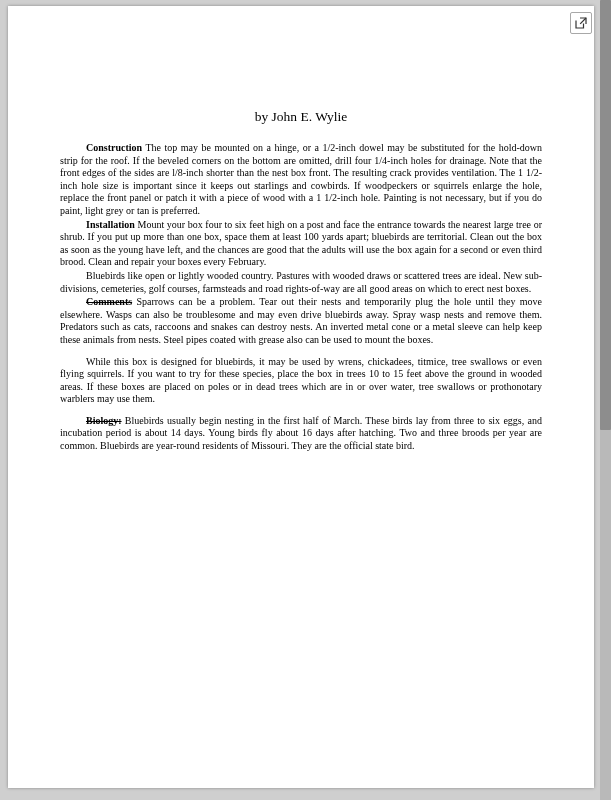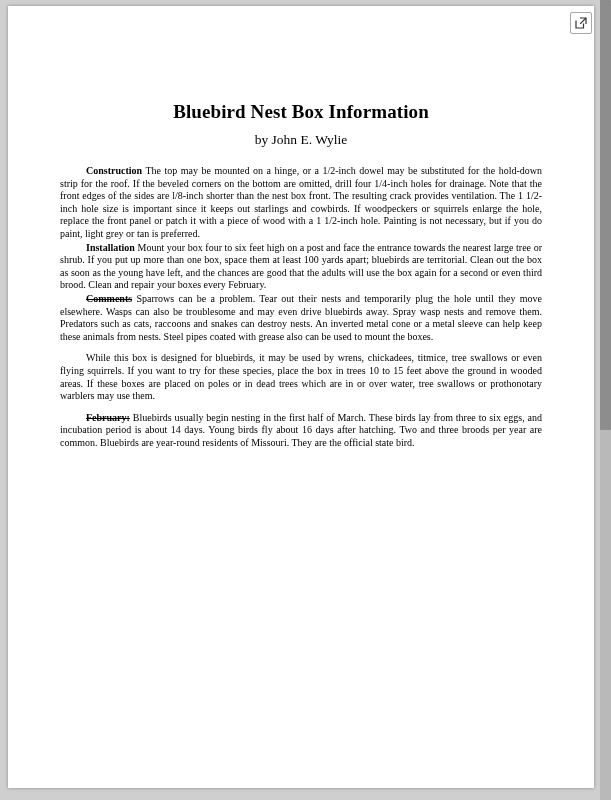--- a/index.html
+++ b/index.html
@@ -102,33 +102,33 @@
   }
 </style>
 </head>
 <body>
 
 <div id="viewer">
 
   <div id="page">
     <div id="page-inner">
 
-      <h1 class="doc-title">Bluebird Nest Box Information</h1>
       <div class="byline">by John E. Wylie</div>
 
       <p class="body"><span class="lead">Construction</span><span> The top may be mounted on a hinge, or a 1/2-inch dowel may be substituted for the hold-down strip for the roof. If the beveled corners on the bottom are omitted, drill four 1/4-inch holes for drainage. Note that the front edges of the sides are l/8-inch shorter than the nest box front. The resulting crack provides ventilation. The 1 1/2-inch hole size is important since it keeps out starlings and cowbirds. If woodpeckers or squirrels enlarge the hole, replace the front panel or patch it with a piece of wood with a 1 1/2-inch hole. Painting is not necessary, but if you do paint, light grey or tan is preferred.</span></p>
 
       <p class="body"><span class="lead">Installation</span><span> Mount your box four to six feet high on a post and face the entrance towards the nearest large tree or shrub. If you put up more than one box, space them at least 100 yards apart; bluebirds are territorial. Clean out the box as soon as the young have left, and the chances are good that the adults will use the box again for a second or even third brood. Clean and repair your boxes every February.</span></p>
 
+      <p class="body"><span>Bluebirds like open or lightly wooded country. Pastures with wooded draws or scattered trees are ideal. New sub-divisions, cemeteries, golf courses, farmsteads and road rights-of-way are all good areas on which to erect nest boxes.</span></p>
 
       <p class="body"><span class="lead-strike">Comments</span><span> Sparrows can be a problem. Tear out their nests and temporarily plug the hole until they move elsewhere. Wasps can also be troublesome and may even drive bluebirds away. Spray wasp nests and remove them. Predators such as cats, raccoons and snakes can destroy nests. An inverted metal cone or a metal sleeve can help keep these animals from nests. Steel pipes coated with grease also can be used to mount the boxes.</span></p>
 
       <p class="body spaced"><span>While this box is designed for bluebirds, it may be used by wrens, chickadees, titmice, tree swallows or even flying squirrels. If you want to try for these species, place the box in trees 10 to 15 feet above the ground in wooded areas. If these boxes are placed on poles or in dead trees which are in or over water, tree swallows or prothonotary warblers may use them.</span></p>
 
-      <p class="body spaced"><span class="lead-strike">February:</span><span> Bluebirds usually begin nesting in the first half of March. These birds lay from three to six eggs, and incubation period is about 14 days. Young birds fly about 16 days after hatching. Two and three broods per year are common. Bluebirds are year-round residents of Missouri. They are the official state bird.</span></p>
+      <p class="body spaced"><span class="lead-strike">Biology:</span><span> Bluebirds usually begin nesting in the first half of March. These birds lay from three to six eggs, and incubation period is about 14 days. Young birds fly about 16 days after hatching. Two and three broods per year are common. Bluebirds are year-round residents of Missouri. They are the official state bird.</span></p>
 
     </div>
   </div>
 
   <div id="popout-button">
     <span>
       <svg width="14" height="14" viewBox="0 0 14 14" aria-hidden="true">
         <path d="M2 4.5 L2 12 L9.5 12 L9.5 7.5" fill="none" stroke="#333" stroke-width="1.2"></path>
         <path d="M6 2 L12 2 L12 8" fill="none" stroke="#333" stroke-width="1.2"></path>
         <path d="M6.2 7.8 L12 2" fill="none" stroke="#333" stroke-width="1.2"></path>

